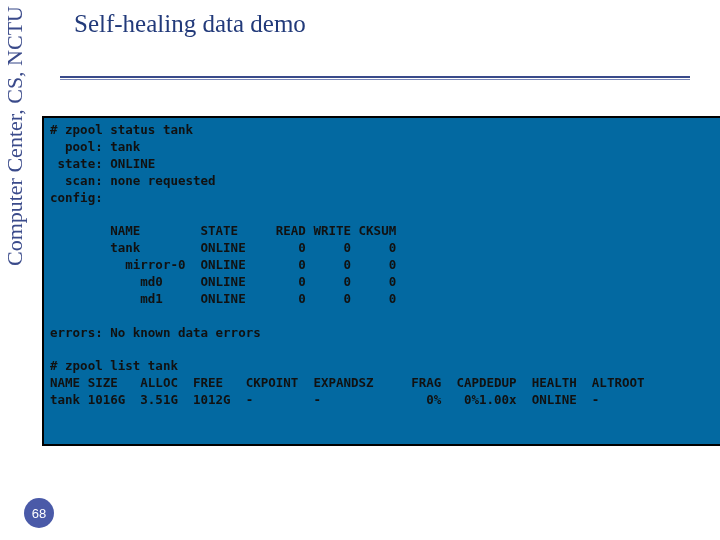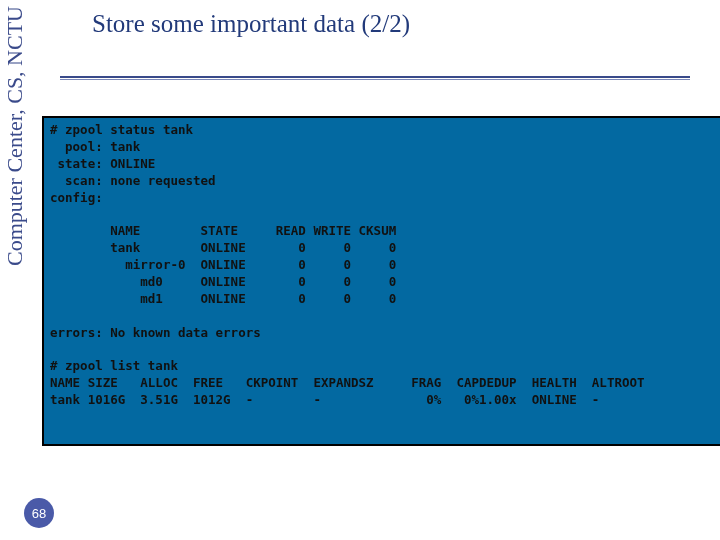--- a/index.html
+++ b/index.html
@@ -82,21 +82,21 @@
     align-items: center;
     justify-content: center;
   }
 </style>
 </head>
 <body>
 
 <div class="sidebar-text">Computer Center, CS, NCTU</div>
 
 <div class="heading">
-  <div class="line2">Store some important data (2/2)</div>
+  <div>Self-healing data demo</div>
 </div>
 <div class="heading-underline">
   <div class="thick"></div>
   <div class="thin"></div>
 </div>
 
 <pre class="terminal" id="terminal"># zpool status tank
   pool: tank
  state: ONLINE
   scan: none requested

